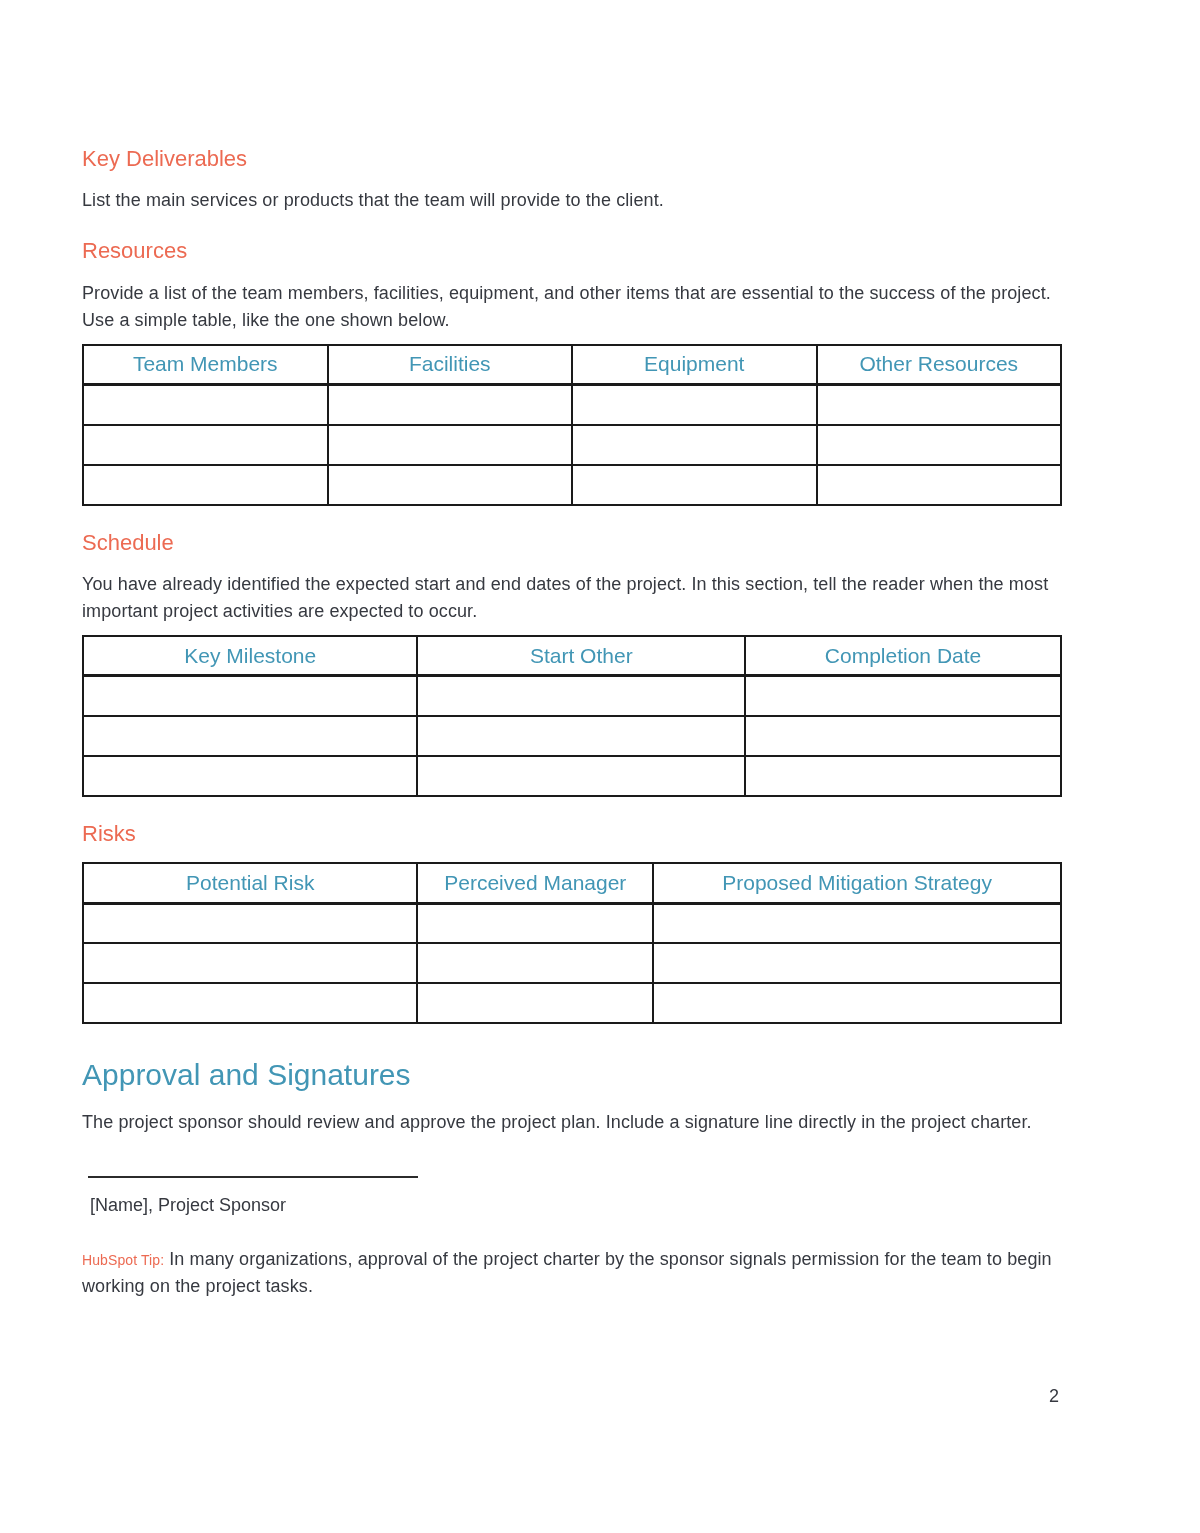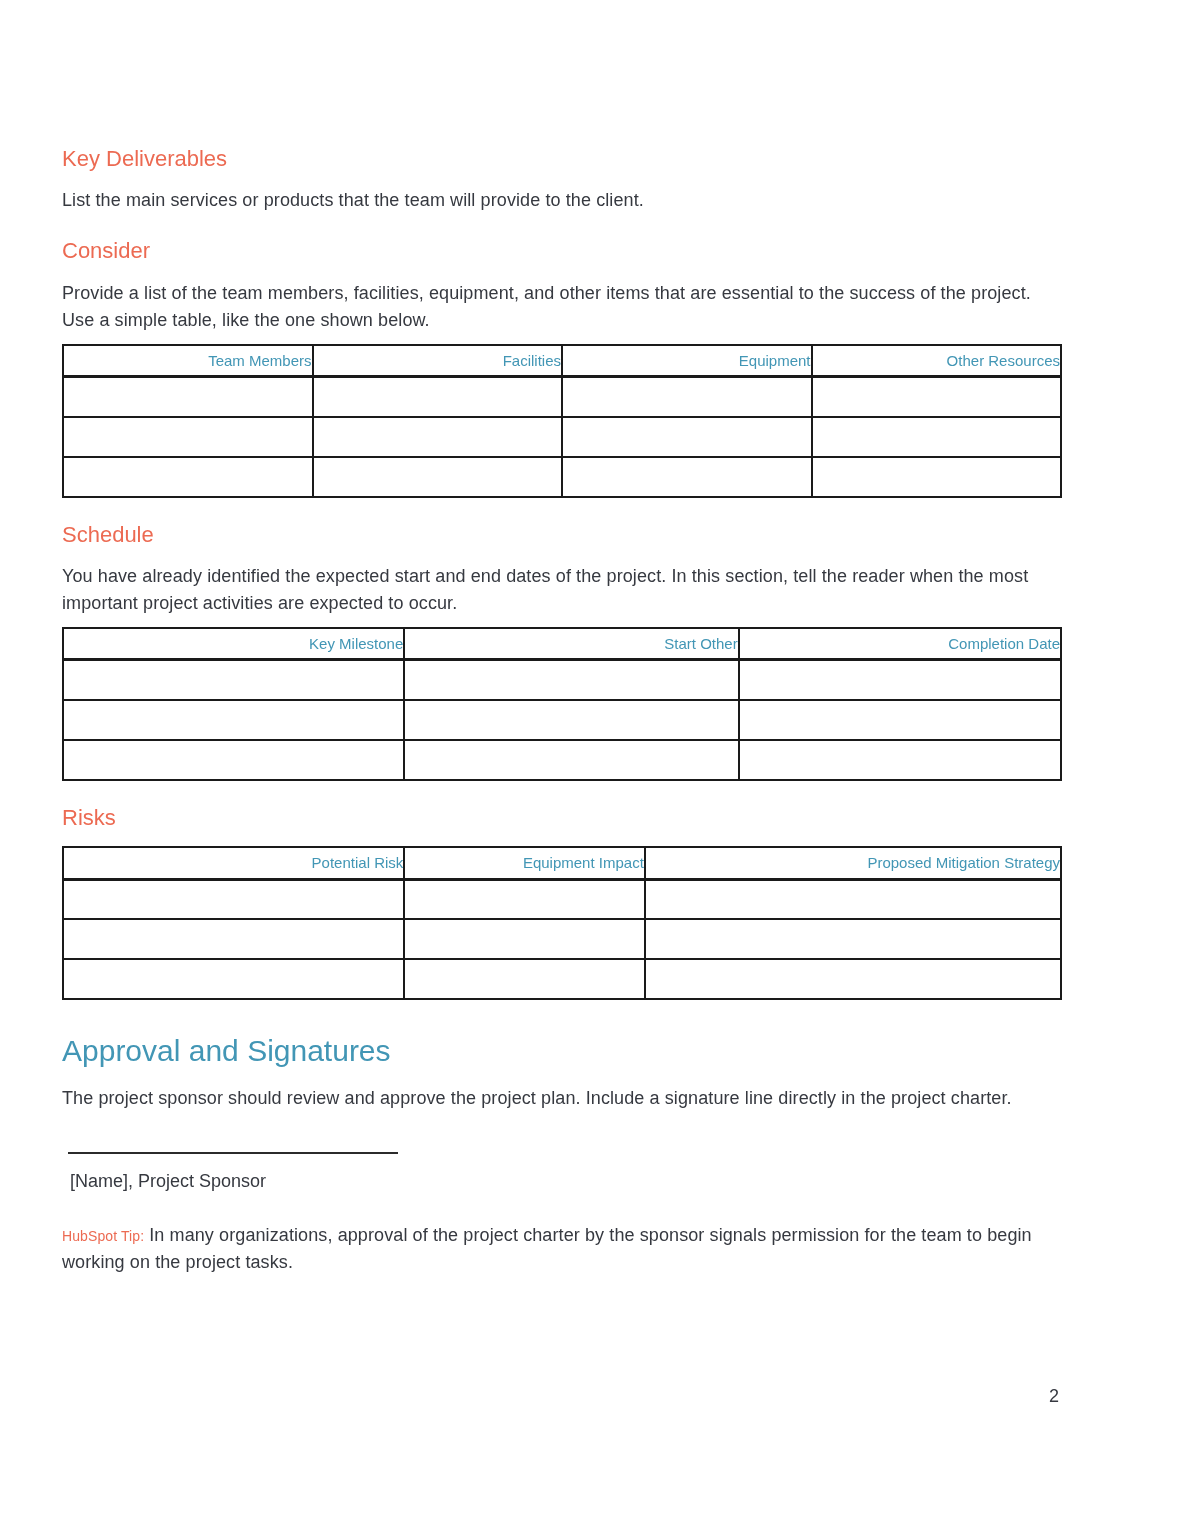--- a/index.html
+++ b/index.html
@@ -9,21 +9,21 @@
     --border:#1A1A1A;
   }
   *{margin:0;padding:0;box-sizing:border-box;}
   html,body{background:#ffffff;}
   body{
     width:1200px;height:1533px;
     position:relative;overflow:hidden;
     font-family:"Liberation Sans",sans-serif;
     color:var(--text);
   }
-  .page{padding:146px 138px 0 62px;}
+  .page{padding:146px 138px 0 82px;}
 
   .section-heading{
     color:var(--coral);
     font-size:22px;font-weight:400;
     line-height:1.15;
     margin:0 0 16px 0;
   }
   .section{margin-bottom:24px;}
   .body-text{
     font-size:18px;line-height:1.5;
@@ -35,25 +35,25 @@
     width:100%;
     border-collapse:collapse;
     margin-top:10px;
     margin-bottom:2px;
     table-layout:fixed;
   }
   table.doc-table th, table.doc-table td{
     border:2px solid var(--border);
   }
   table.doc-table th{
-    height:32px;
+    height:40px;
     font-weight:400;
-    font-size:15px;
+    font-size:21px;
     color:var(--teal);
-    text-align:right;
+    text-align:center;
     vertical-align:middle;
     border-bottom-width:3px;
   }
   table.doc-table td{height:40px;}
 
   .big-heading{
     color:var(--teal);
     font-size:30px;font-weight:400;
     line-height:1.15;
     margin:34px 0 16px 0;
@@ -100,21 +100,21 @@
 <body>
 
 <div class="page">
 
   <div class="section">
     <h2 class="section-heading">Key Deliverables</h2>
     <p class="body-text">List the main services or products that the team will provide to the client.</p>
   </div>
 
   <div class="section">
-    <h2 class="section-heading">Consider</h2>
+    <h2 class="section-heading">Resources</h2>
     <p class="body-text">Provide a list of the team members, facilities, equipment, and other items that are essential to the success of the project. Use a simple table, like the one shown below.</p>
     <table class="doc-table">
       <colgroup>
         <col style="width:25%">
           <col style="width:25%">
           <col style="width:25%">
           <col style="width:25%">
       </colgroup>
       <thead>
         <tr>
@@ -187,21 +187,21 @@
     <h2 class="section-heading">Risks</h2>
     <table class="doc-table">
       <colgroup>
         <col style="width:34.2%">
           <col style="width:24.1%">
           <col style="width:41.7%">
       </colgroup>
       <thead>
         <tr>
           <th>Potential Risk</th>
-          <th>Equipment Impact</th>
+          <th>Perceived Manager</th>
           <th>Proposed Mitigation Strategy</th>
         </tr>
       </thead>
       <tbody>
         <tr>
             <td></td>
             <td></td>
             <td></td>
           </tr>
         <tr>

